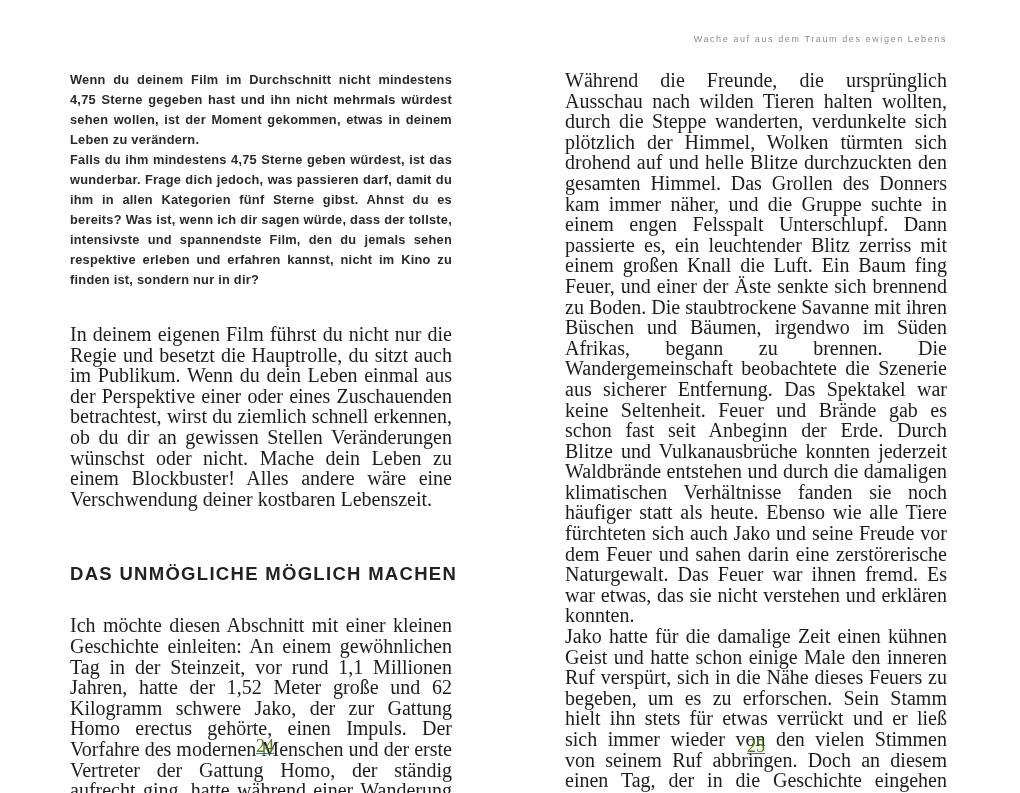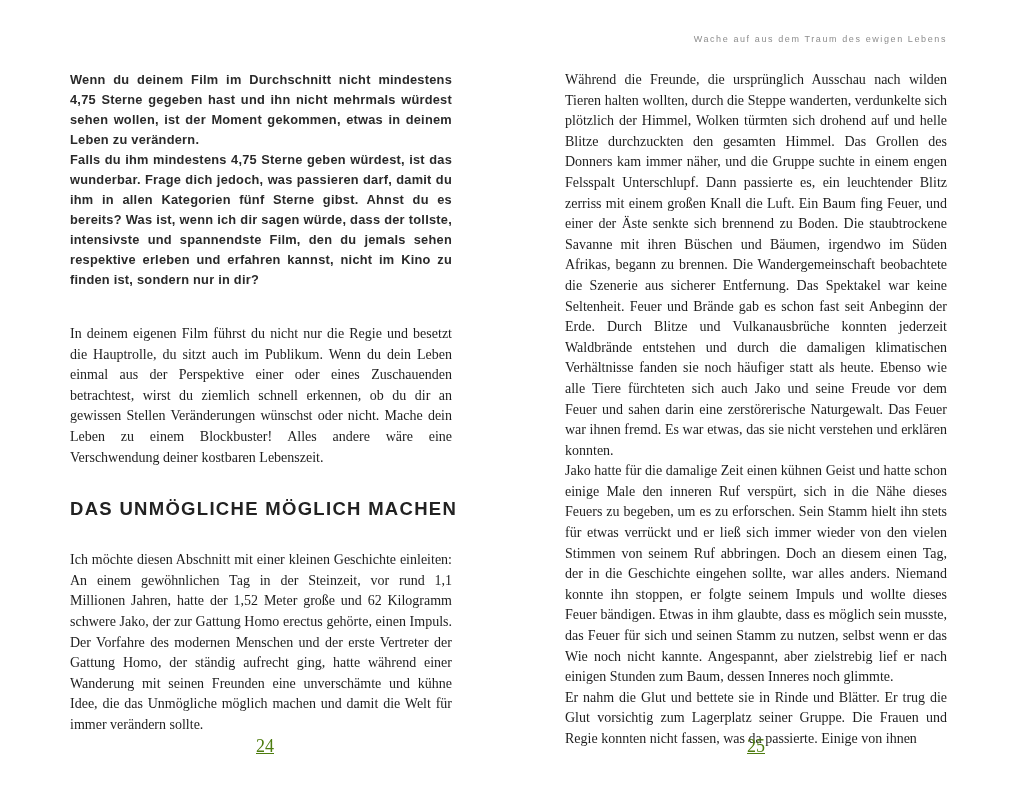--- a/index.html
+++ b/index.html
@@ -38,34 +38,34 @@
     font-weight: 600;
     letter-spacing: 0.25px;
     text-align: justify;
     color: #2a2a2a;
     hyphens: auto;
   }
   .sans-block { margin-bottom: 34px; }
 
   
   .body-para {
-    font-size: 14px;
+    font-size: 20px;
     line-height: 20.6px;
     text-align: justify;
     hyphens: auto;
     color: #1d1d1d;
   }
 
   .section-heading {
     font-family: "Liberation Sans", sans-serif;
     font-size: 18.5px;
     font-weight: 600;
     letter-spacing: 1.3px;
     color: #222222;
-    margin-top: 30px;
+    margin-top: 54px;
     margin-bottom: 30px;
     white-space: nowrap;
   }
 
   .running-header {
     position: absolute;
     top: 34px;
     left: 55px;
     width: 382px;
     text-align: right;

